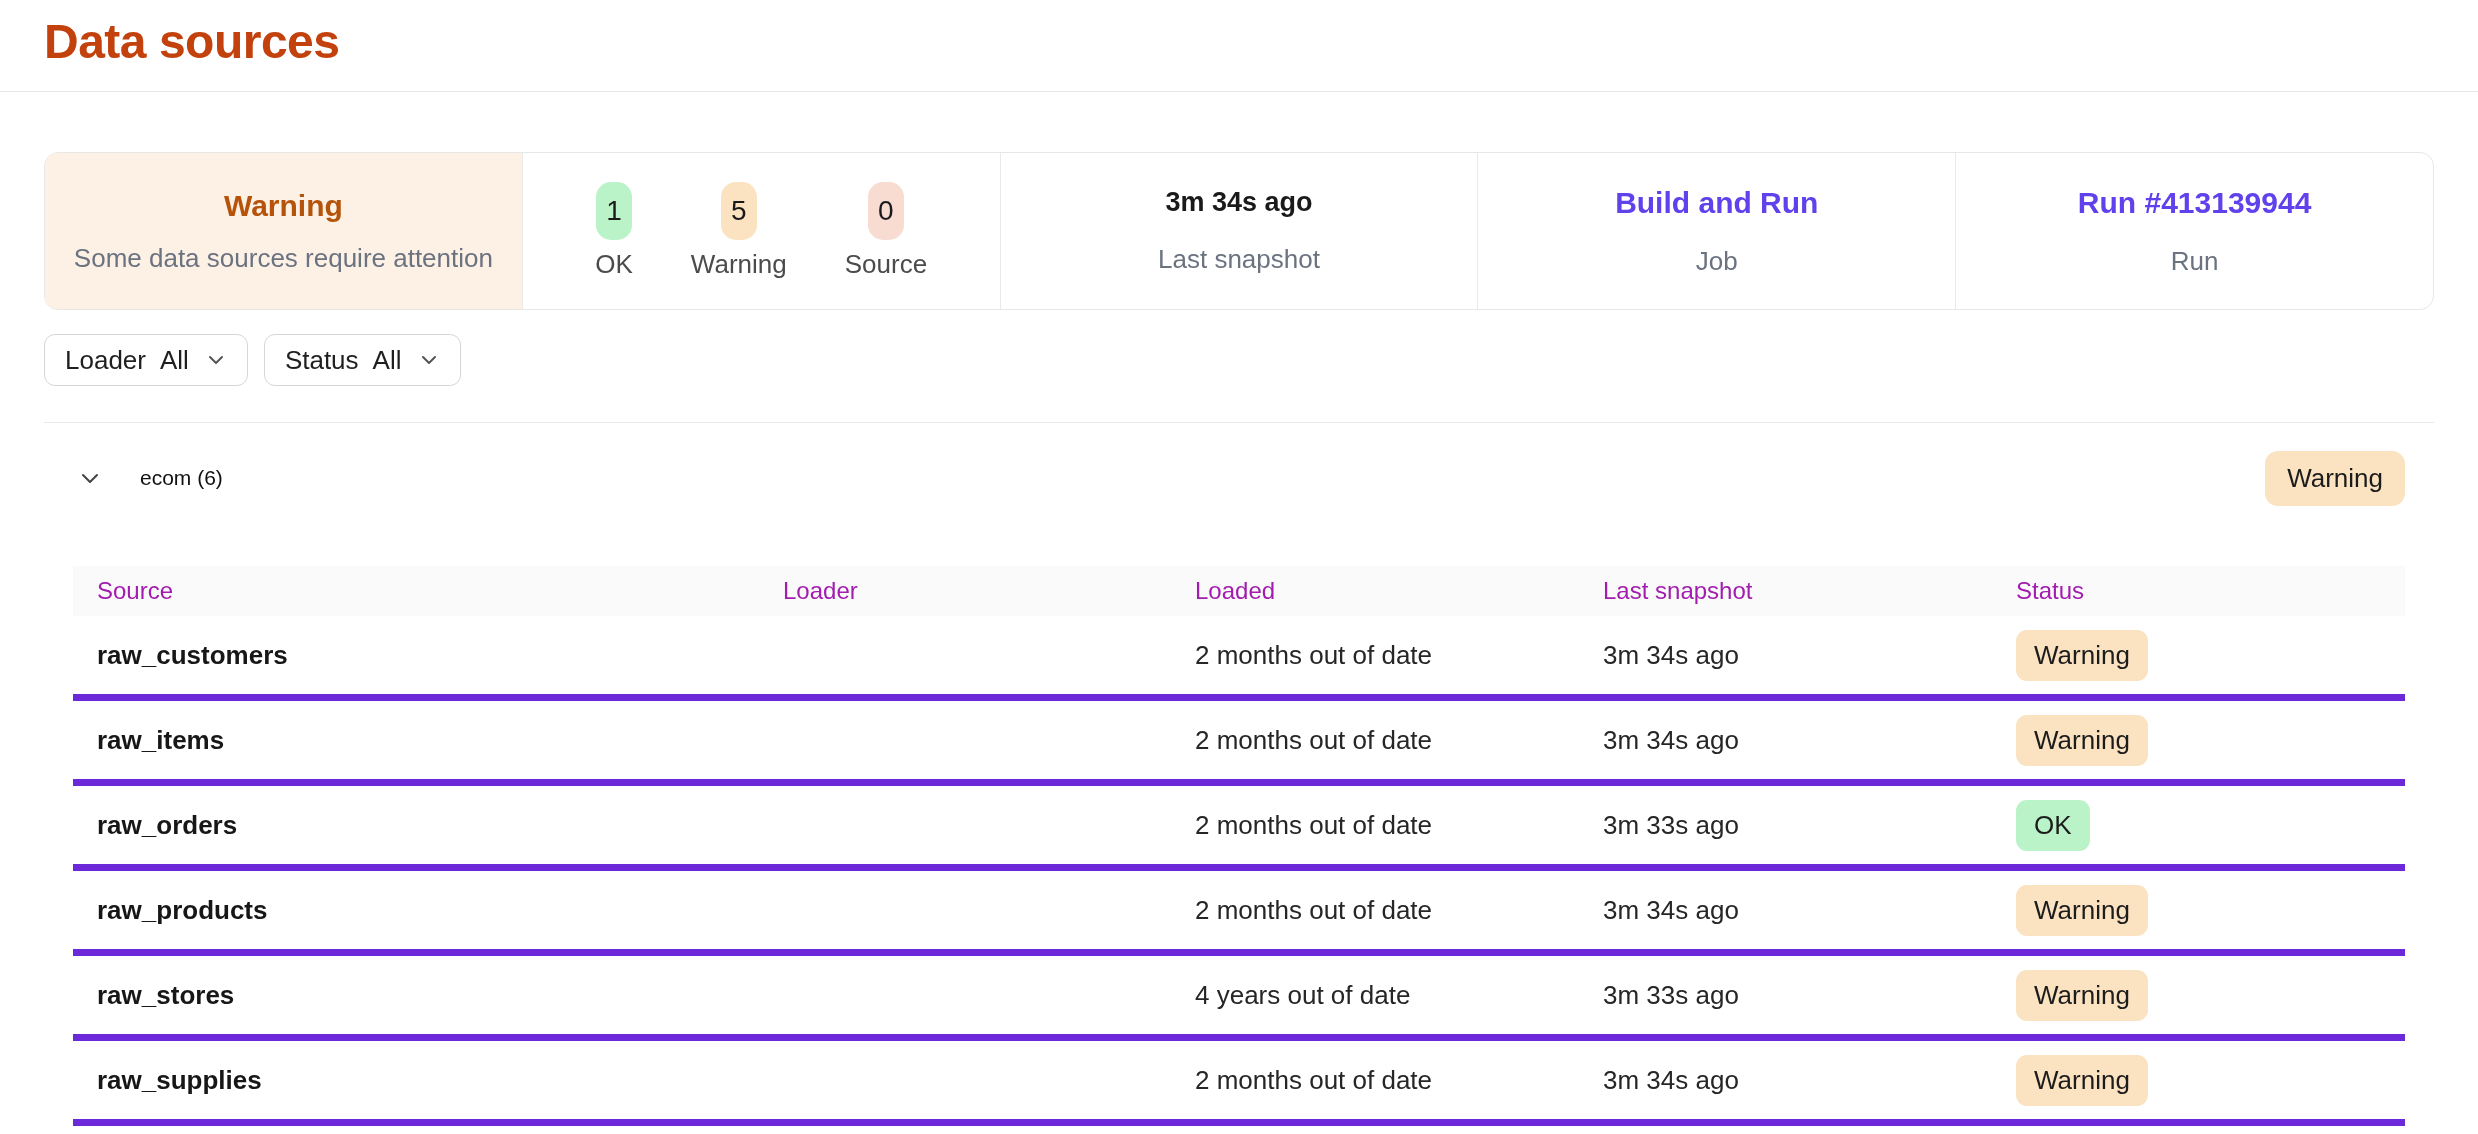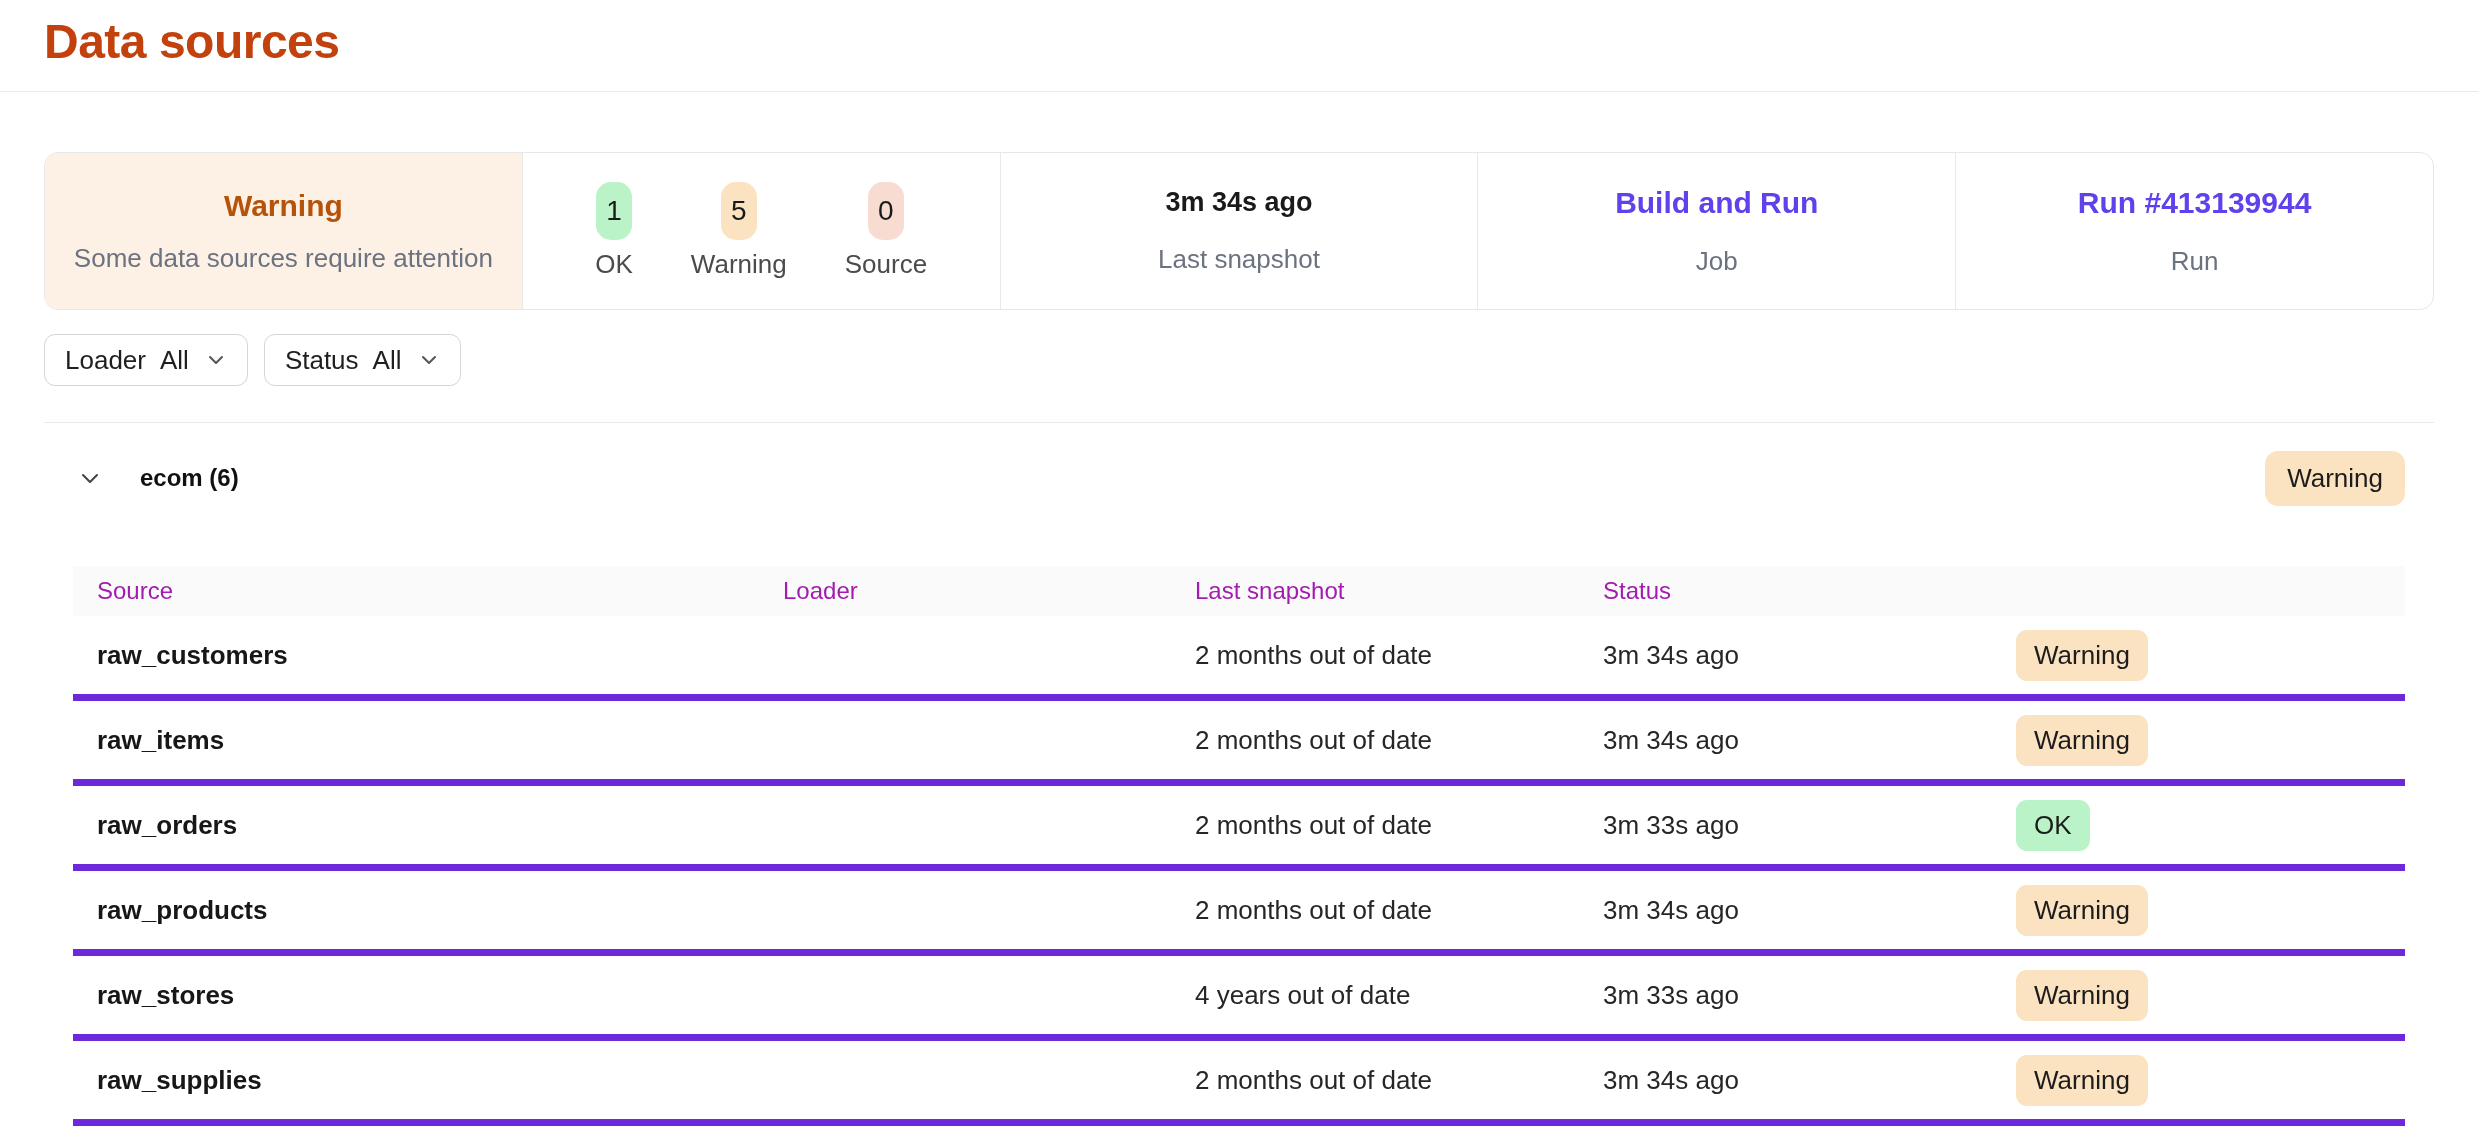--- a/index.html
+++ b/index.html
@@ -72,21 +72,21 @@
 
   .section-divider { margin-top:36px; border-top:1px solid #e9e9e9; }
 
   
   .group { padding:0 29px; }
   .group-header {
     margin-top:27px; height:56px;
     display:flex; align-items:center;
   }
   .group-chevron { color:#444444; display:flex; cursor:pointer; margin-left:4px; }
-  .group-name { margin-left:37px; font-size:24px; font-weight:700; color:#111111; }
+  .group-name { margin-left:37px; font-size:21px; font-weight:400; color:#111111; }
   .group-spacer { flex:1; }
 
   .badge {
     display:inline-block;
     padding:10px 18px;
     border-radius:11px;
     font-size:26px; color:#1c1c1c;
     background:#eeeeee;
     white-space:nowrap;
   }
@@ -190,20 +190,21 @@
       </span>
       <span class="group-name">ecom (6)</span>
       <span class="group-spacer"></span>
       <span class="badge badge-lg b-warning" id="group-badge">Warning</span>
     </div>
 
     <div class="src-table">
       <div class="t-row t-head">
         <div>Source</div>
         <div>Loader</div>
+        <div>Loaded</div>
         <div>Last snapshot</div>
         <div>Status</div>
       </div>
       <div class="t-body" id="table-body">
   <div class="t-row">
     <div class="cell-source">raw_customers</div>
     <div></div>
     <div>2 months out of date</div>
     <div>3m 34s ago</div>
     <div><span class="badge b-warning">Warning</span></div>

